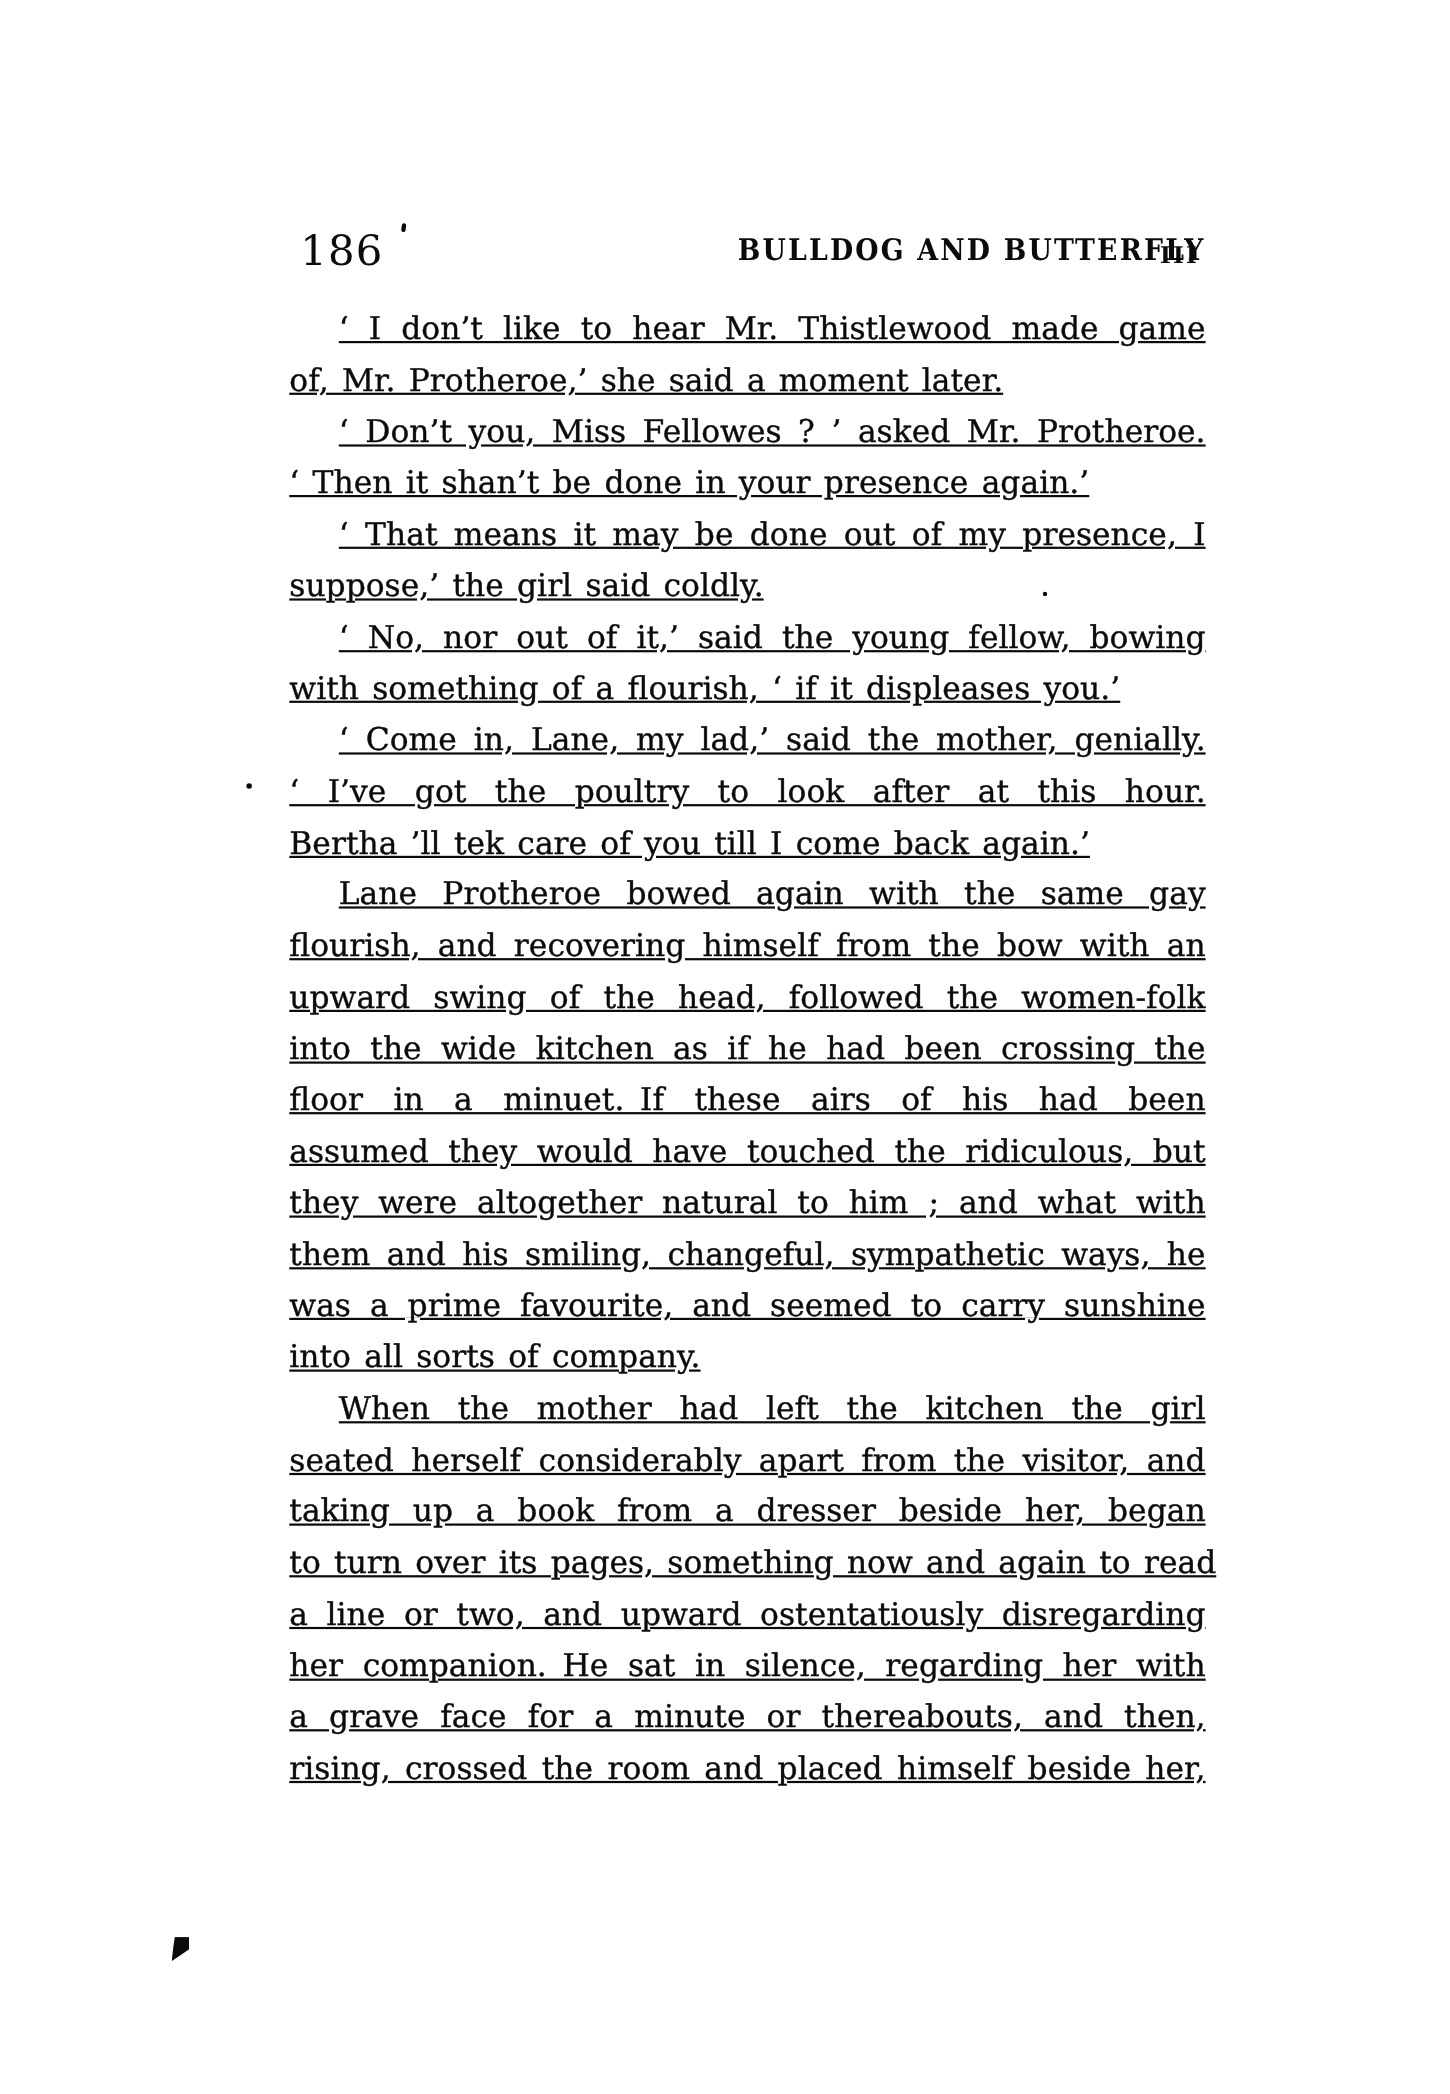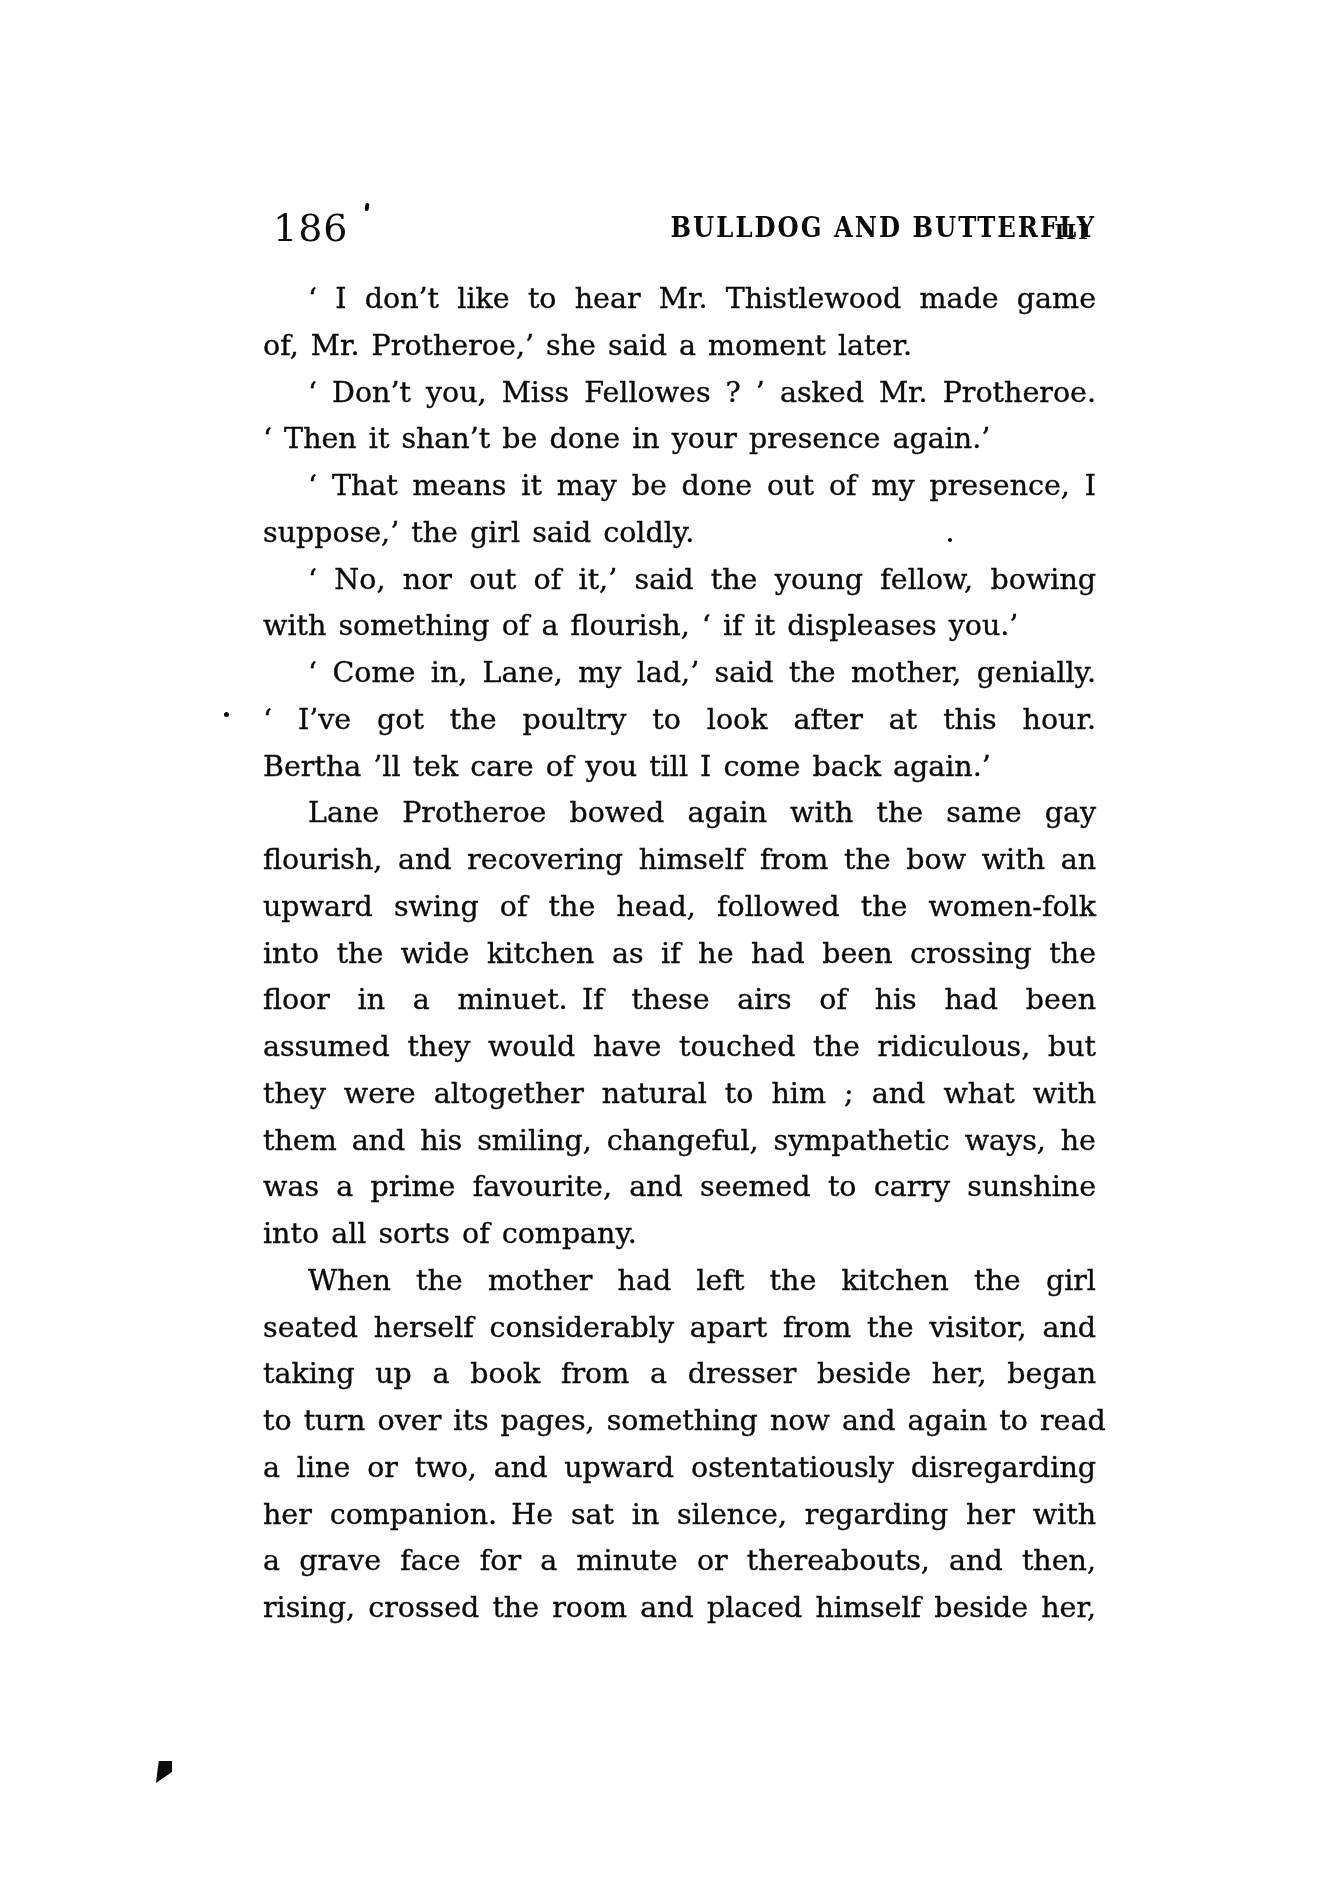--- a/index.html
+++ b/index.html
@@ -46,20 +46,21 @@
     font-weight: bold;
   }
 
   
   .text-block {
     position: absolute;
     top: 276px; left: 263px;
     width: 833px;
     font-size: 28.5px;
     word-spacing: 3px;
+    text-decoration: underline;
     -webkit-text-stroke: 0.35px var(--ink);
   }
   .line {
     line-height: 46.75px;
     height: 46.75px;
     white-space: pre;
     text-align: justify;
     text-align-last: justify;
     overflow: visible;
   }

